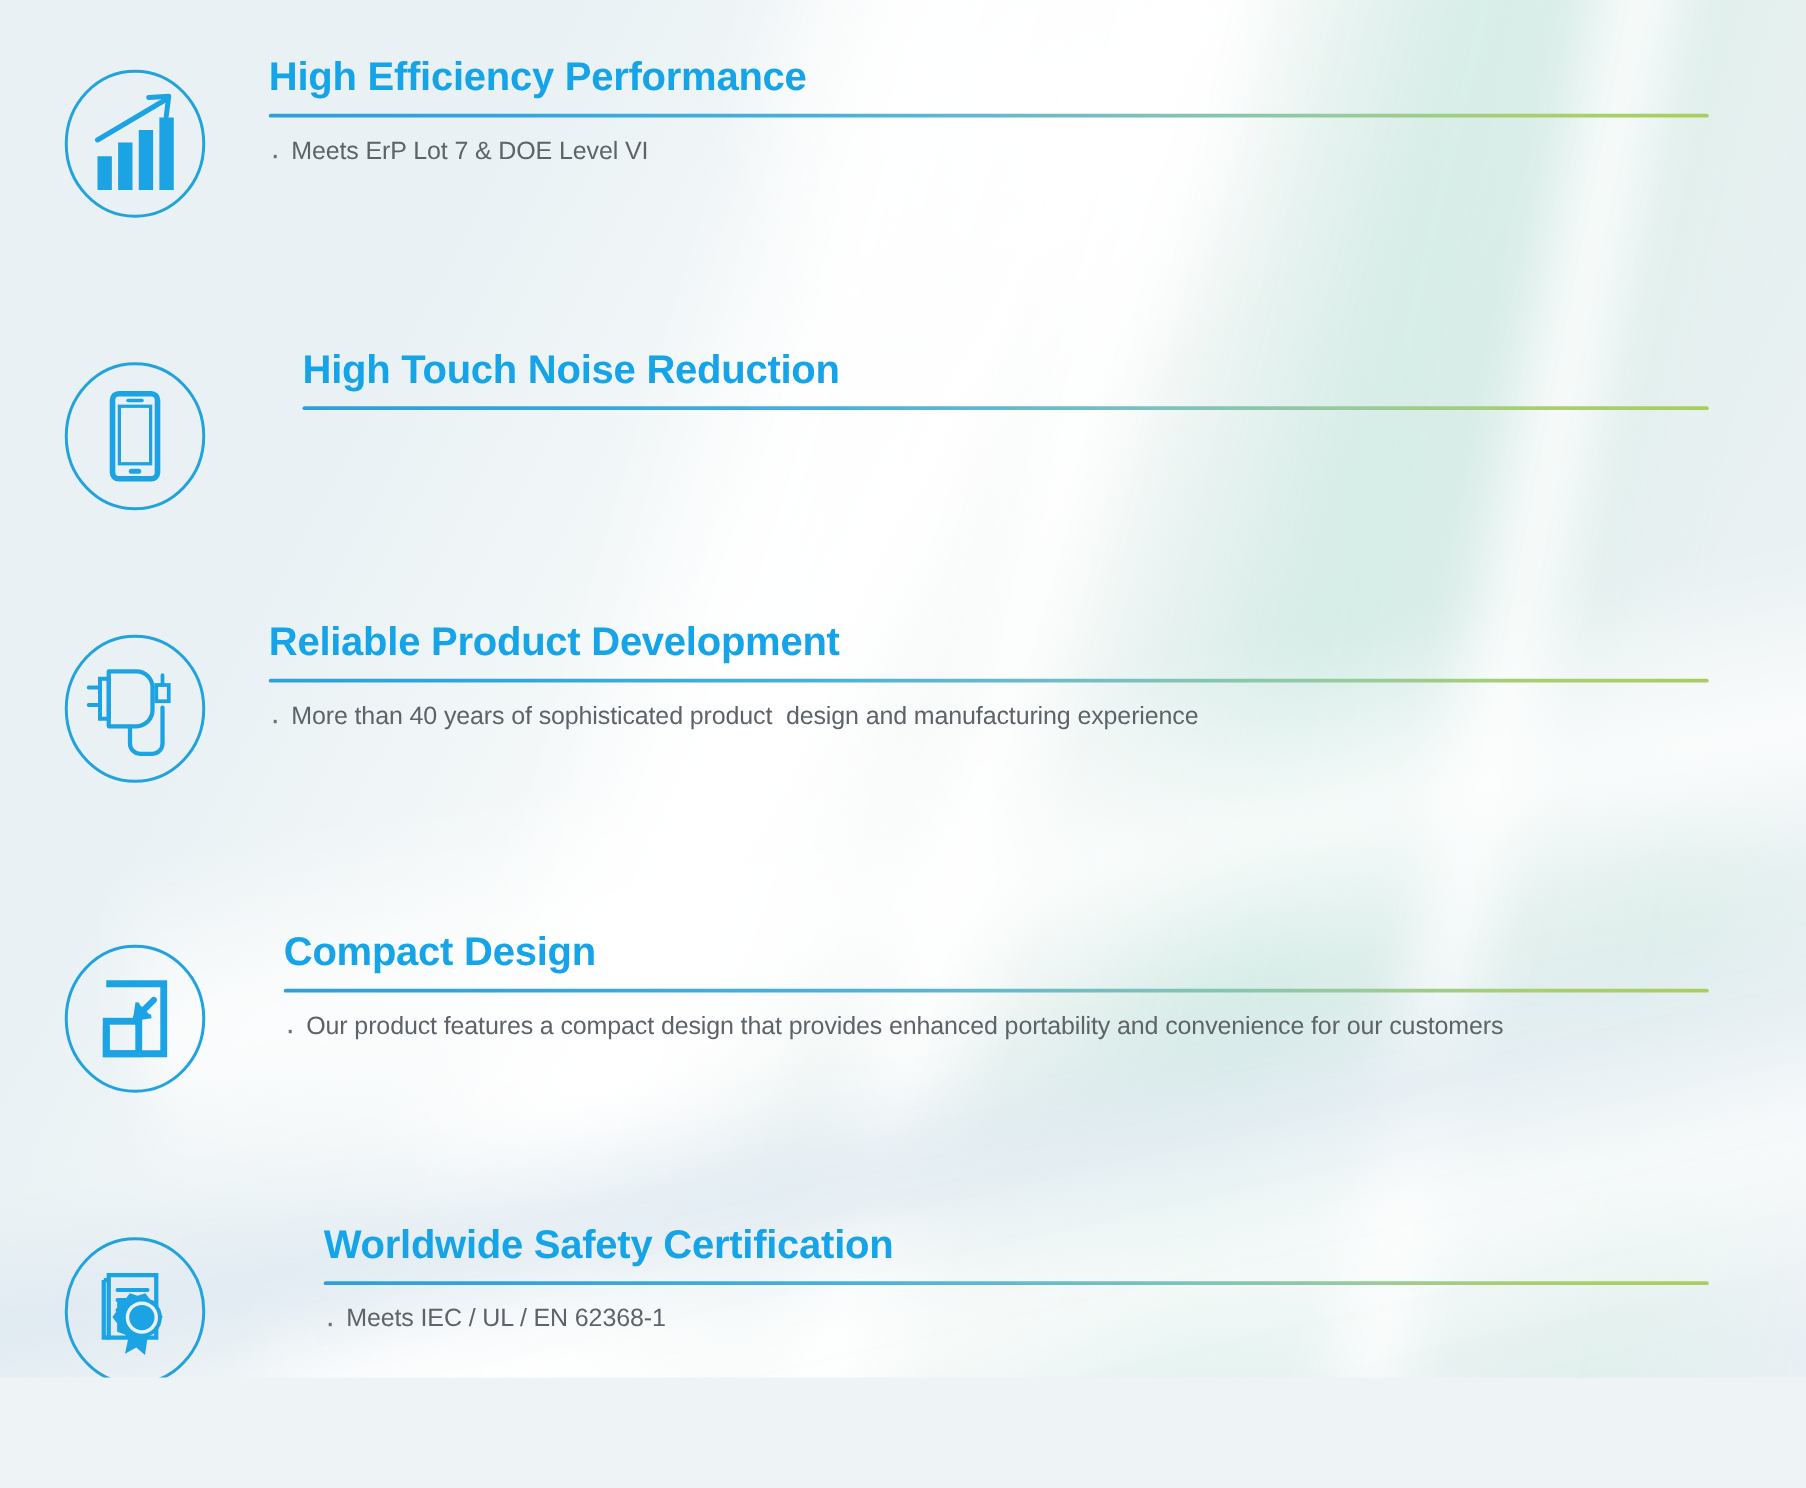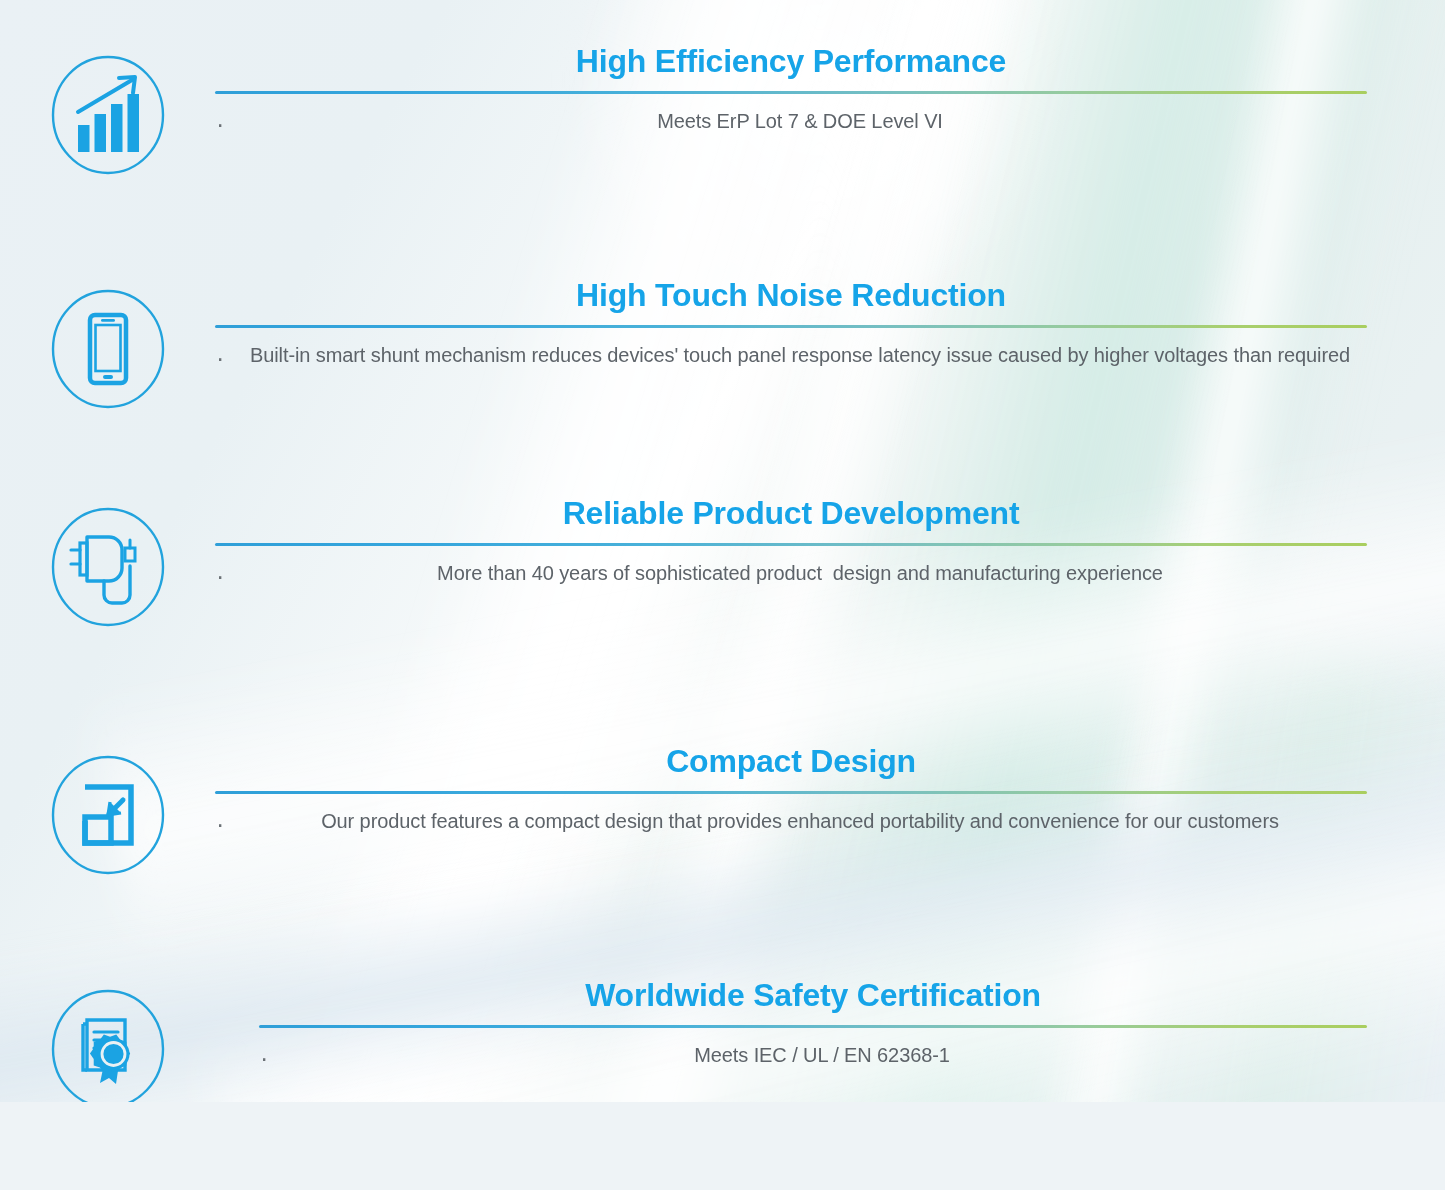--- a/index.html
+++ b/index.html
@@ -16,21 +16,20 @@
 
   
   .page {
     position: relative;
     width: 1445px;
     height: 1102px;
     overflow: hidden;
     background:
       linear-gradient(118deg, #eaf1f5 0%, #e9f1f4 22%, #f4f8f9 38%, #ffffff 46%,
                       #f2f7f6 54%, #e4f0ee 66%, #e9f1f2 80%, #eaf0f5 100%);
-    text-align: center;
   }
   .bg-layer {
     position: absolute;
     inset: 0;
     pointer-events: none;
   }
   .bg-streak {
     position: absolute;
     transform-origin: top left;
   }
@@ -167,23 +166,23 @@
     content: "\00B7";
     position: absolute;
     left: 1px;
     top: -1px;
     color: #6b7176;
     font-size: 25px;
   }
 
   
   #feature-0 { top: 44px; }
-  #feature-1 { top: 278px; }
+  #feature-1 { top: 278px; gap: 27px; }
   #feature-2 { top: 496px; }
-  #feature-3 { top: 744px; }
+  #feature-3 { top: 744px; gap: 12px; }
   #feature-4 { top: 978px; gap: 44px; }
 </style>
 </head>
 <body>
 
 <div class="page">
 
   <div class="bg-layer">
     <div class="bg-vignette-top"></div>
     <div class="bg-streak streak-1"></div>
@@ -225,23 +224,20 @@
           <ellipse cx="59" cy="61" rx="55" ry="58" fill="none" stroke="#22a3dd" stroke-width="2.4"></ellipse>
           <rect x="41" y="27" width="36" height="68" rx="5" ry="5" fill="none" stroke="#1ba3e3" stroke-width="4.5"></rect>
           <rect x="46.5" y="37" width="25" height="46" fill="none" stroke="#1ba3e3" stroke-width="2.6"></rect>
           <rect x="52" y="31" width="14" height="2.8" rx="1.4" fill="#1ba3e3"></rect>
           <rect x="54" y="87" width="10" height="4" rx="2" fill="#1ba3e3"></rect>
         </svg>
       </div>
       <div class="text-col">
         <h2 class="feature-title">High Touch Noise Reduction</h2>
         <div class="divider"></div>
-        <ul class="bullets">
-          <li class="bullet">Built-in smart shunt mechanism reduces devices' touch panel response latency issue caused by higher voltages than required</li>
-        </ul>
       </div>
     </div>
 
     <div class="feature" id="feature-2">
       <div class="icon-col">
         <svg class="icon-ring" viewBox="0 0 118 122">
           <ellipse cx="59" cy="61" rx="55" ry="58" fill="none" stroke="#22a3dd" stroke-width="2.4"></ellipse>
 
           <path d="M38 31 h22 a13 13 0 0 1 13 13 v18 a13 13 0 0 1 -13 13 h-22 z" fill="none" stroke="#1ba3e3" stroke-width="3.4" stroke-linejoin="round"></path>
 

